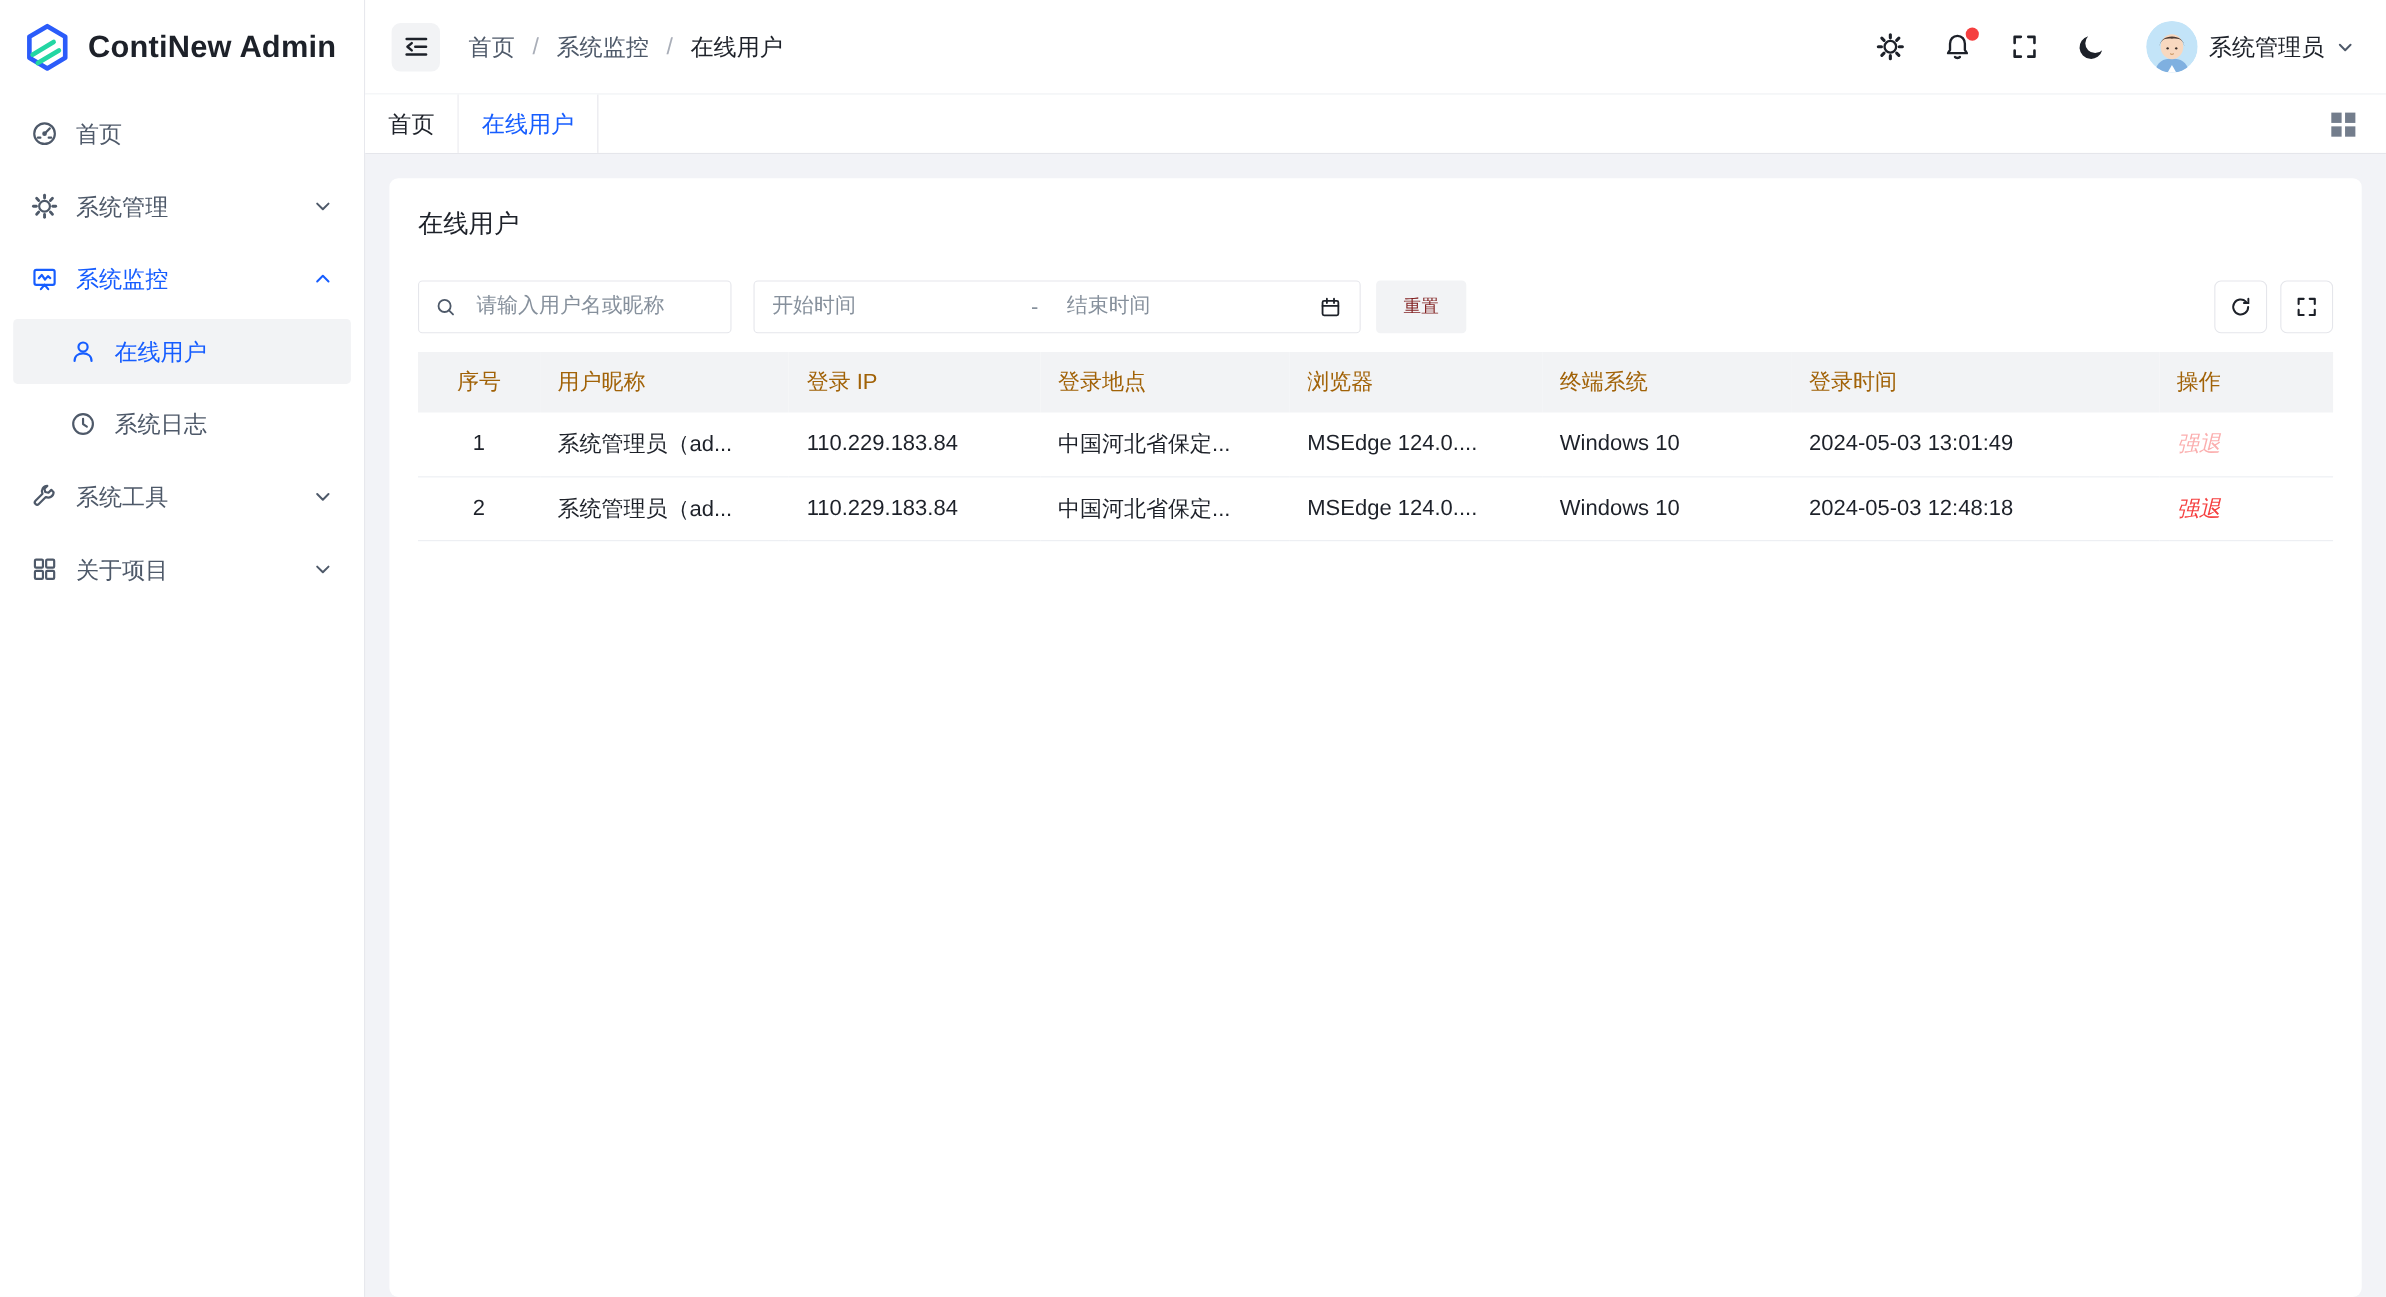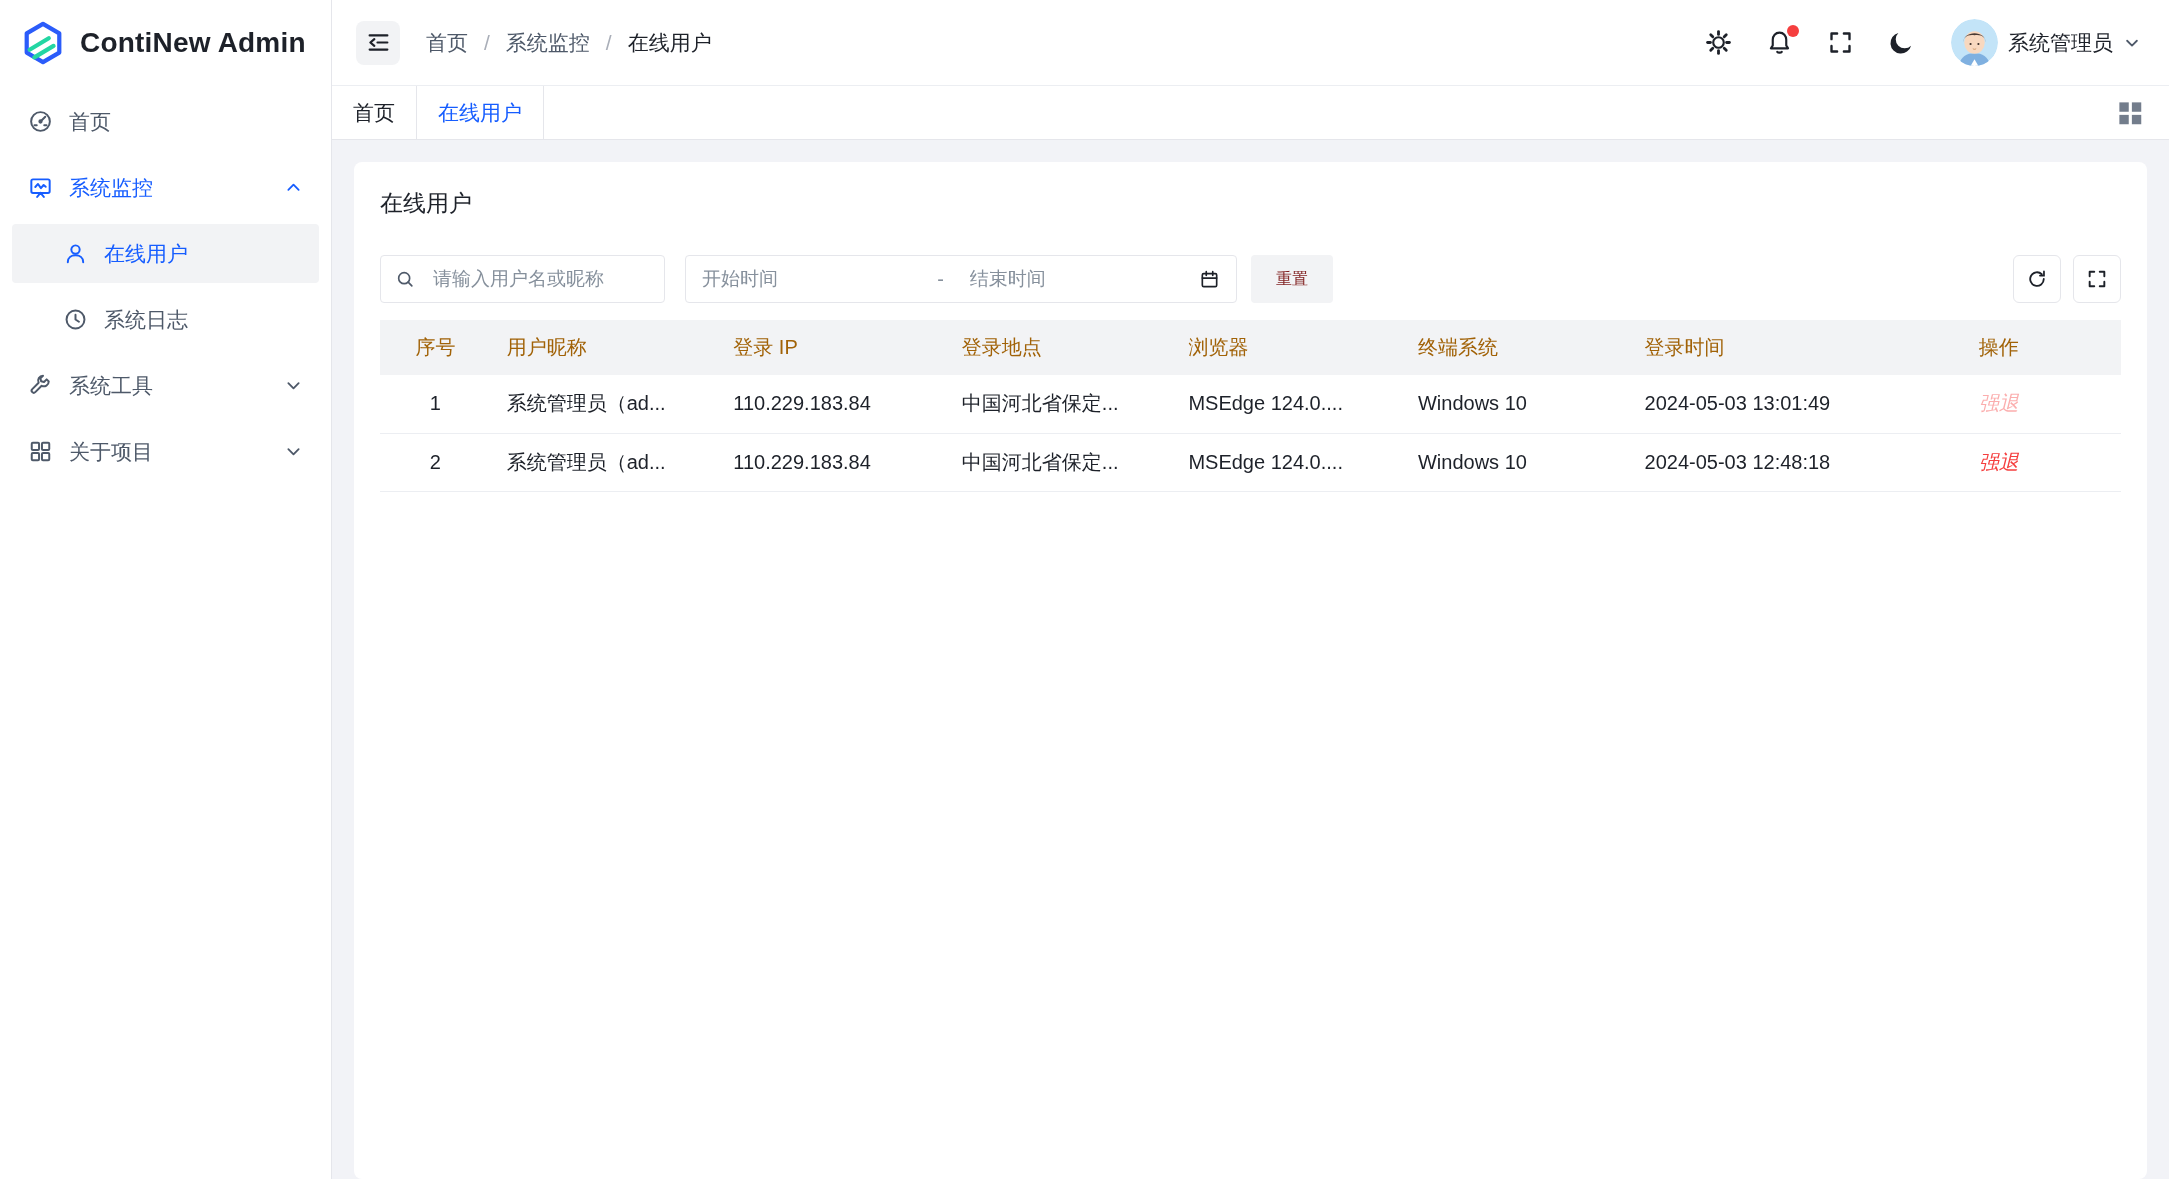--- a/index.html
+++ b/index.html
@@ -104,20 +104,43 @@
           <svg viewBox="0 0 24 24" fill="none" stroke="currentColor" stroke-width="1.9" stroke-linecap="round">
             <circle cx="12" cy="12" r="9"></circle>
             <path d="M12 12 L16.6 7.4"></path>
             <circle cx="12" cy="12" r="1.1" fill="currentColor"></circle>
             <path d="M6.2 15.5 h2.2 M15.6 15.5 h2.2"></path>
           </svg>
         </span>
         <span>首页</span>
       </div>
 
+      <div class="menu-item">
+        <span class="mi-icon">
+          <svg viewBox="0 0 24 24" fill="none" stroke="currentColor">
+            <circle cx="12" cy="12" r="4.7" stroke-width="1.9"></circle>
+            <g stroke-width="2.5" stroke-linecap="round">
+              <path d="M19.2 12 H21.7"></path>
+                <path d="M2.3 12 H4.8"></path>
+              <path d="M12 19.2 V21.7"></path>
+                <path d="M12 2.3 V4.8"></path>
+              <path d="M17.1 17.1 L18.9 18.9"></path>
+                <path d="M5.1 5.1 L6.9 6.9"></path>
+              <path d="M17.1 6.9 L18.9 5.1"></path>
+                <path d="M5.1 18.9 L6.9 17.1"></path>
+            </g>
+          </svg>
+        </span>
+        <span>系统管理</span>
+        <span class="chev">
+          <svg viewBox="0 0 24 24" fill="none" stroke="currentColor" stroke-width="2.3" stroke-linecap="round" stroke-linejoin="round">
+              <path d="M5.5 9 L12 15.5 L18.5 9"></path>
+            </svg>
+        </span>
+      </div>
 
       <div class="menu-item parent-active">
         <span class="mi-icon">
           <svg viewBox="0 0 24 24" fill="none" stroke="currentColor" stroke-width="1.9" stroke-linecap="round" stroke-linejoin="round">
             <rect x="3.2" y="4.2" width="17.6" height="13" rx="1.6"></rect>
             <path d="M7 11.5 L9.6 8.6 L12.4 12.6 L15 9.6 L17 11.3"></path>
             <path d="M12 17.2 L8.8 21 M12 17.2 L15.2 21"></path>
           </svg>
         </span>
         <span>系统监控</span>

